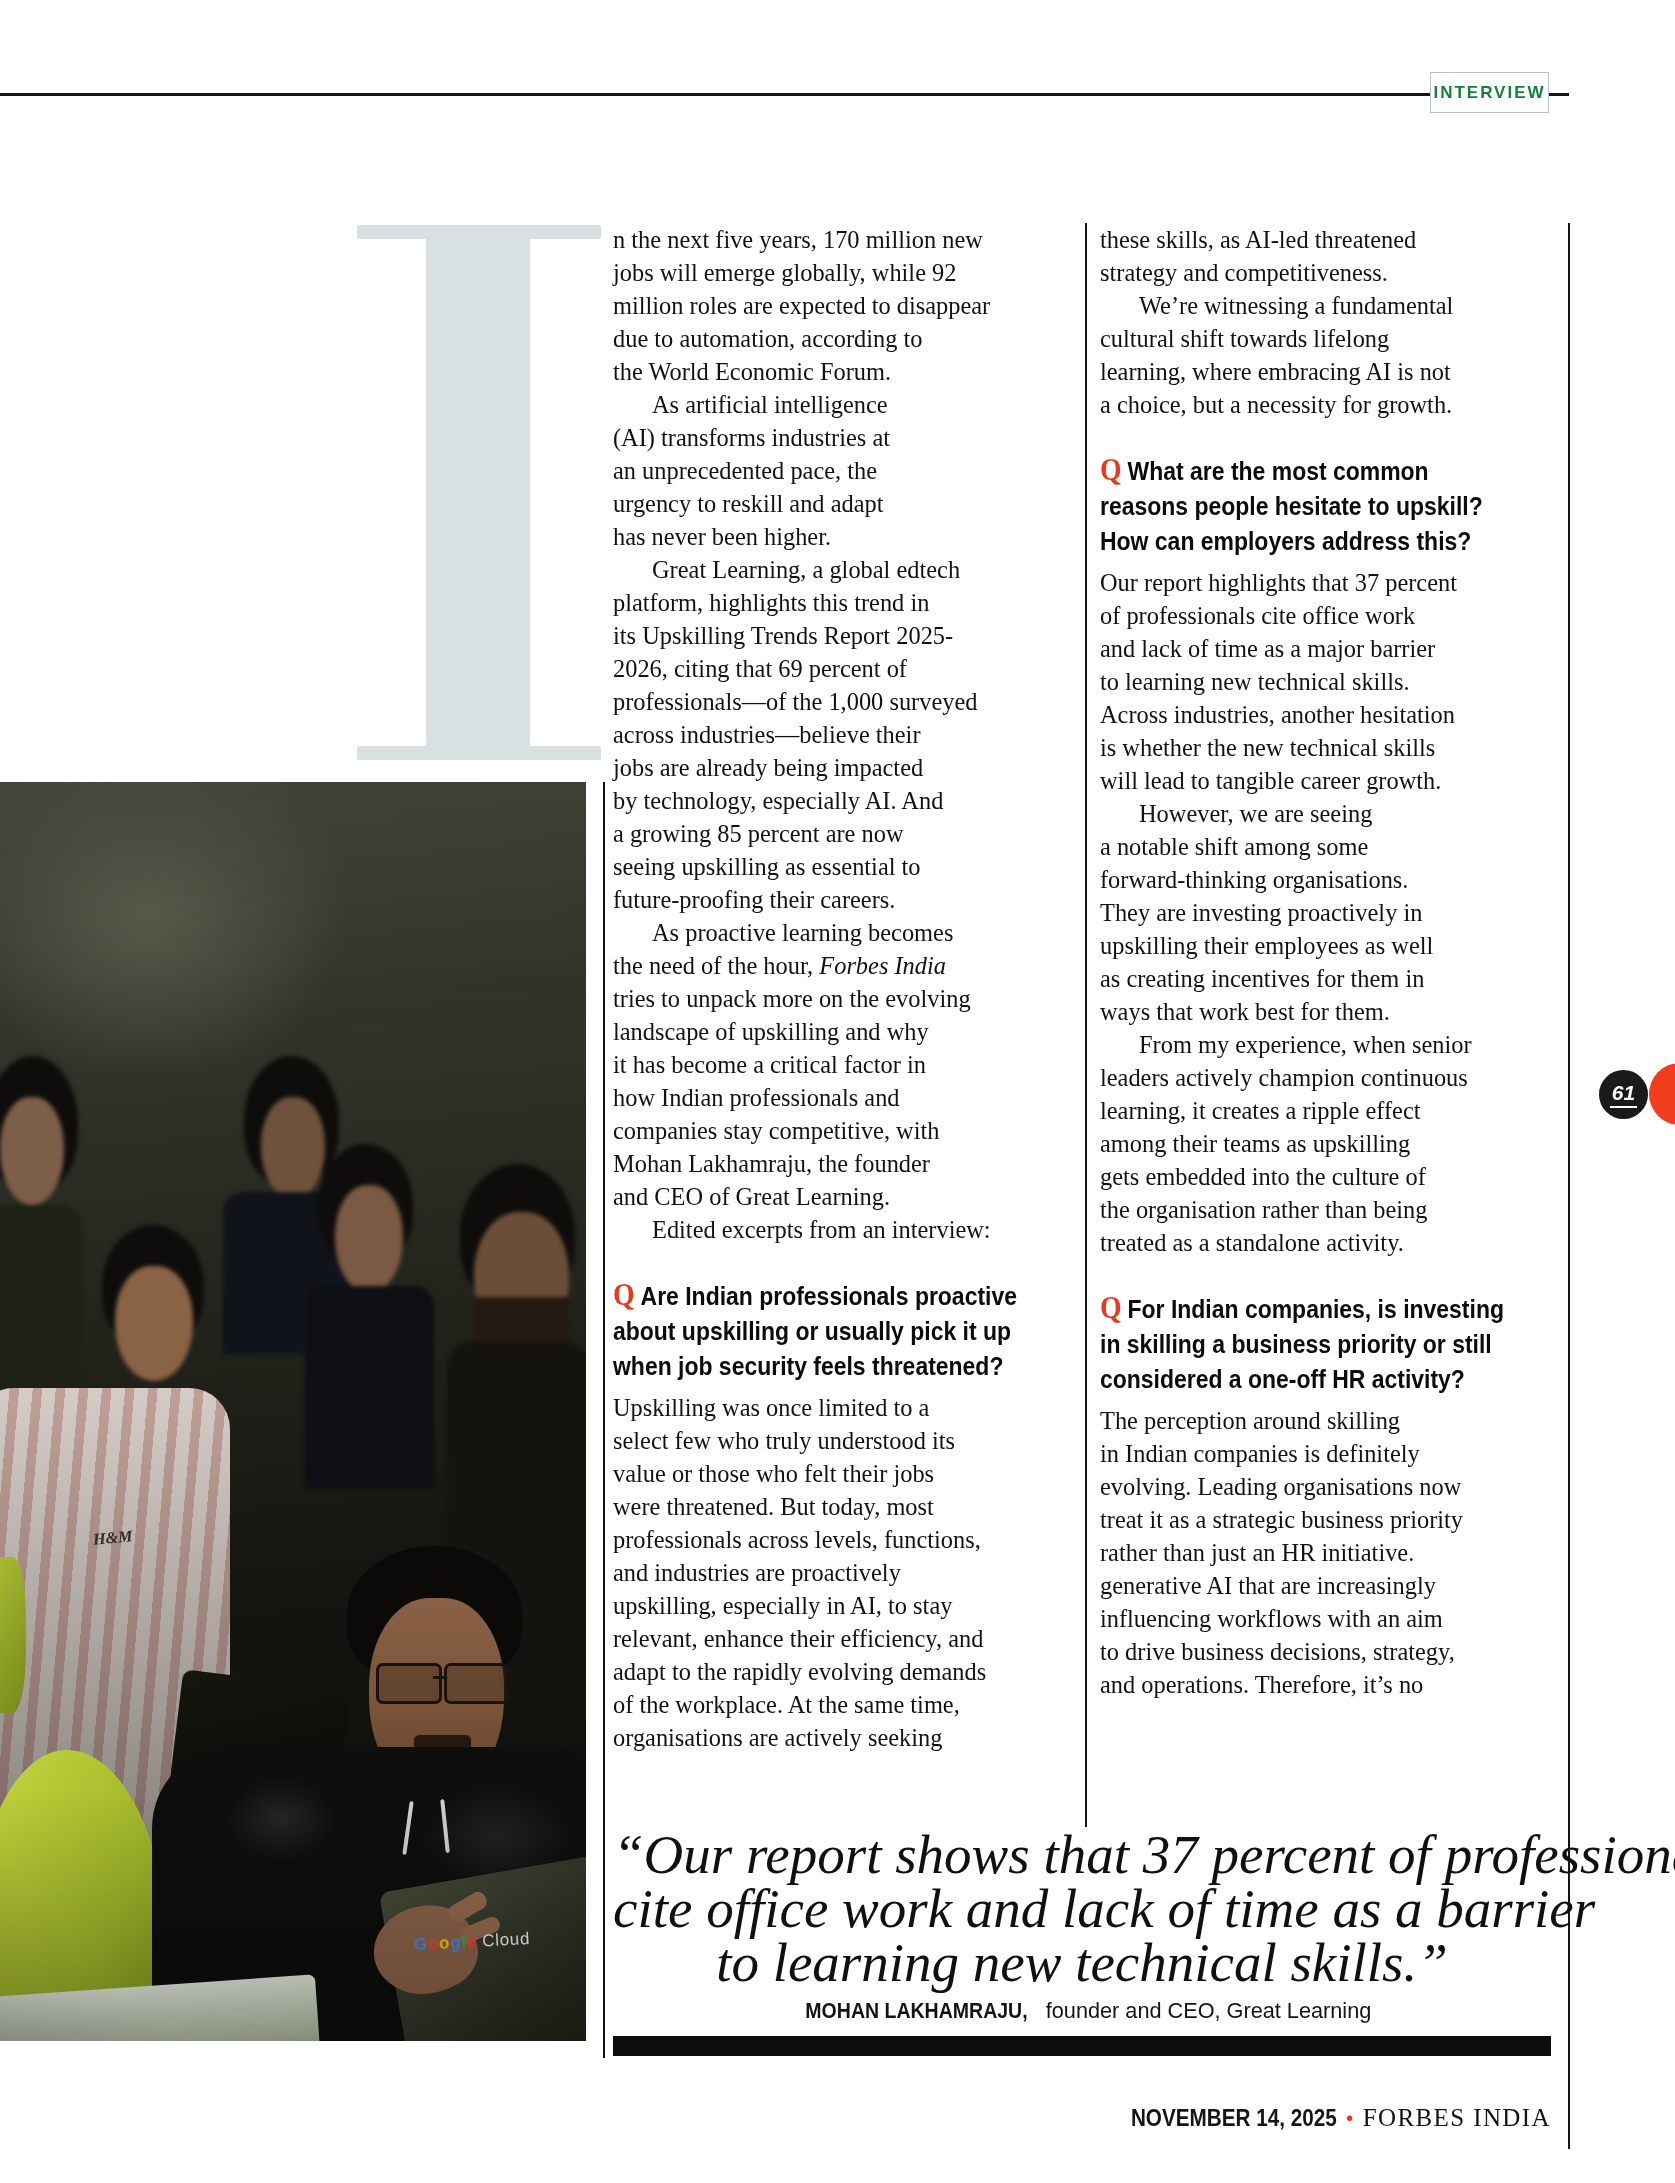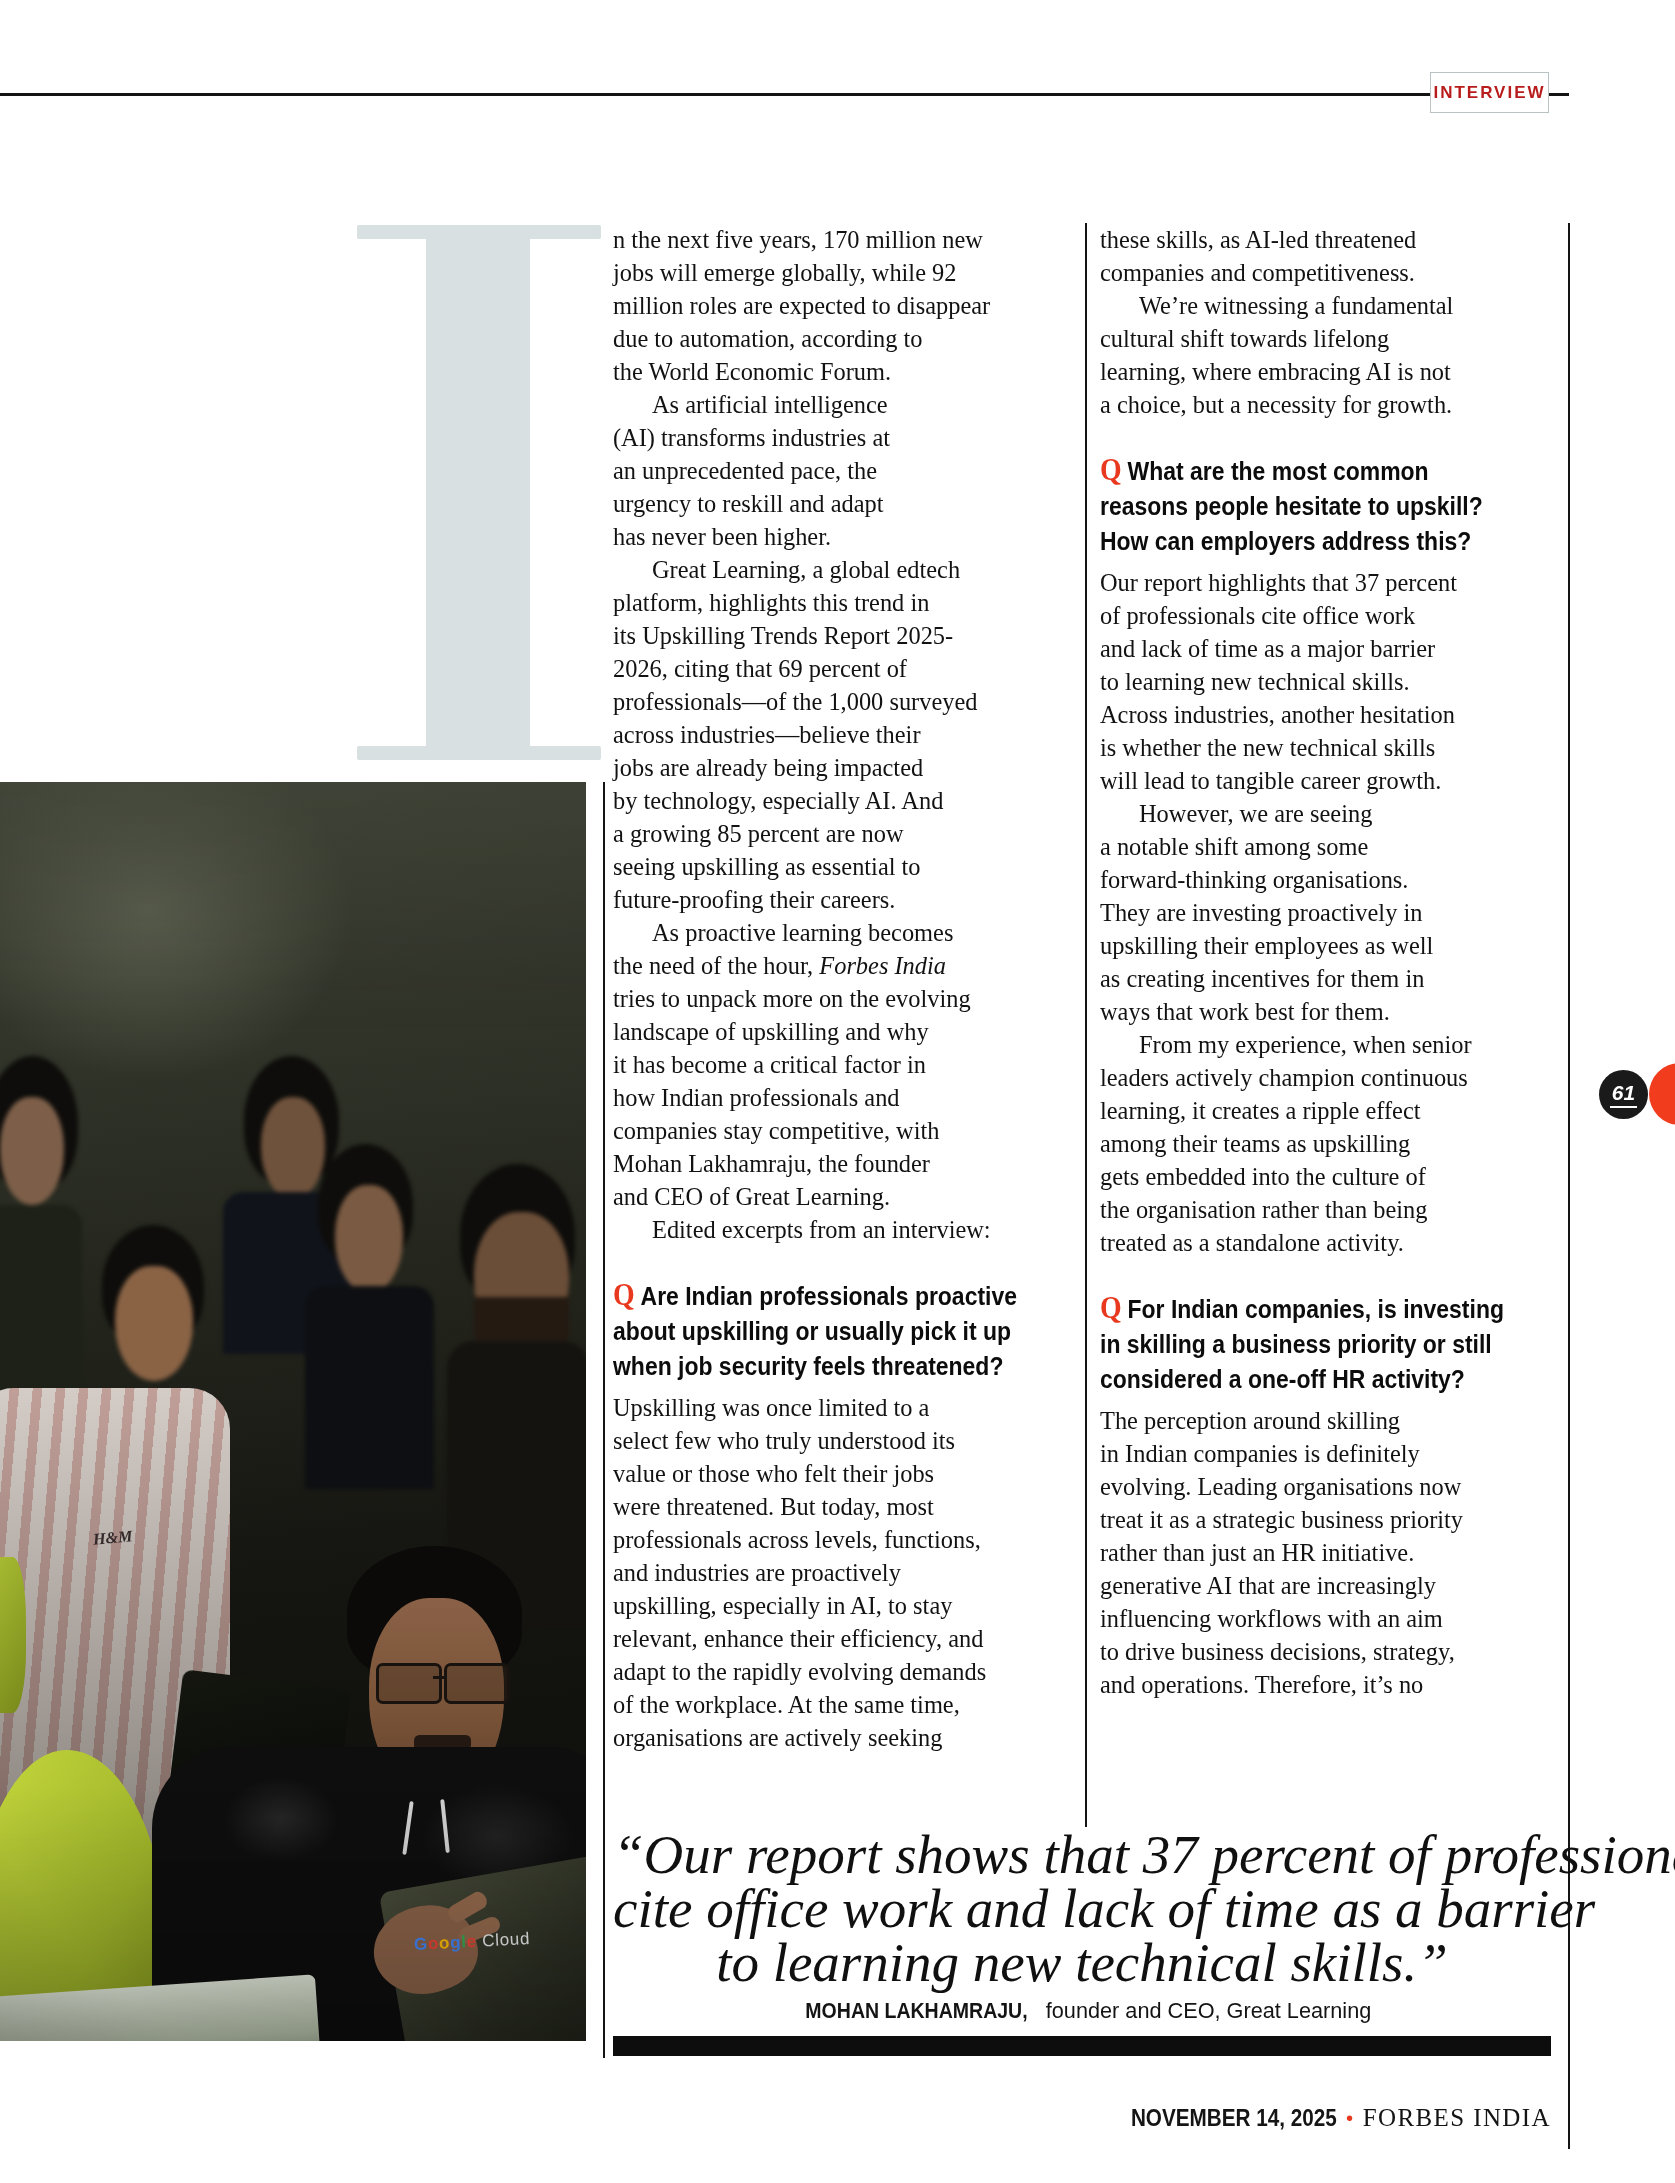--- a/index.html
+++ b/index.html
@@ -6,21 +6,21 @@
   html,body{margin:0;padding:0;background:#ffffff;}
   #page{position:relative;width:1676px;height:2183px;background:#ffffff;overflow:hidden;
         font-family:"Liberation Serif",serif;color:#141414;}
 
   
   .top-rule{position:absolute;top:93px;left:0;width:1430px;height:2.7px;background:#141414;}
   .top-rule-stub{position:absolute;top:93px;left:1547px;width:22.3px;height:2.7px;background:#141414;}
   .interview-box{position:absolute;left:1430px;top:72px;width:117px;height:39px;background:#ffffff;
         border:1.4px solid #b9c3c3;display:flex;align-items:center;justify-content:center;}
   .interview-box span{font-family:"Liberation Sans",sans-serif;font-weight:700;font-size:17px;
-        letter-spacing:2px;color:#b91c1c;}
+        letter-spacing:2px;color:#15803d;}
 
   
   .vrule{position:absolute;width:2px;background:#141414;}
   .vrule.mid{left:1085px;top:223px;height:1604px;}
   .vrule.right{left:1568px;top:223px;height:1926px;}
   .vrule.left{left:603px;top:782px;height:1276px;}
 
   
   .dropcap{position:absolute;}
   .dc-bar{position:absolute;background:#d9e0e2;border-radius:2px;}
@@ -198,21 +198,21 @@
         <div class="line"><span>upskilling, especially in AI, to stay</span></div>
         <div class="line"><span>relevant, enhance their efficiency, and</span></div>
         <div class="line"><span>adapt to the rapidly evolving demands</span></div>
         <div class="line"><span>of the workplace. At the same time,</span></div>
         <div class="line"><span>organisations are actively seeking</span></div>
       </div>
     </div>
   <div class="col c2">
       <div class="para">
         <div class="line"><span>these skills, as AI-led threatened</span></div>
-        <div class="line"><span>companies and competitiveness.</span></div>
+        <div class="line"><span>strategy and competitiveness.</span></div>
       </div>
       <div class="para">
         <div class="line ind"><span>We’re witnessing a fundamental</span></div>
         <div class="line"><span>cultural shift towards lifelong</span></div>
         <div class="line"><span>learning, where embracing AI is not</span></div>
         <div class="line"><span>a choice, but a necessity for growth.</span></div>
       </div>
       <div class="qhead">
         <div class="qline"><span class="qmark">Q</span><span>What are the most common</span></div>
         <div class="qline"><span>reasons people hesitate to upskill?</span></div>

